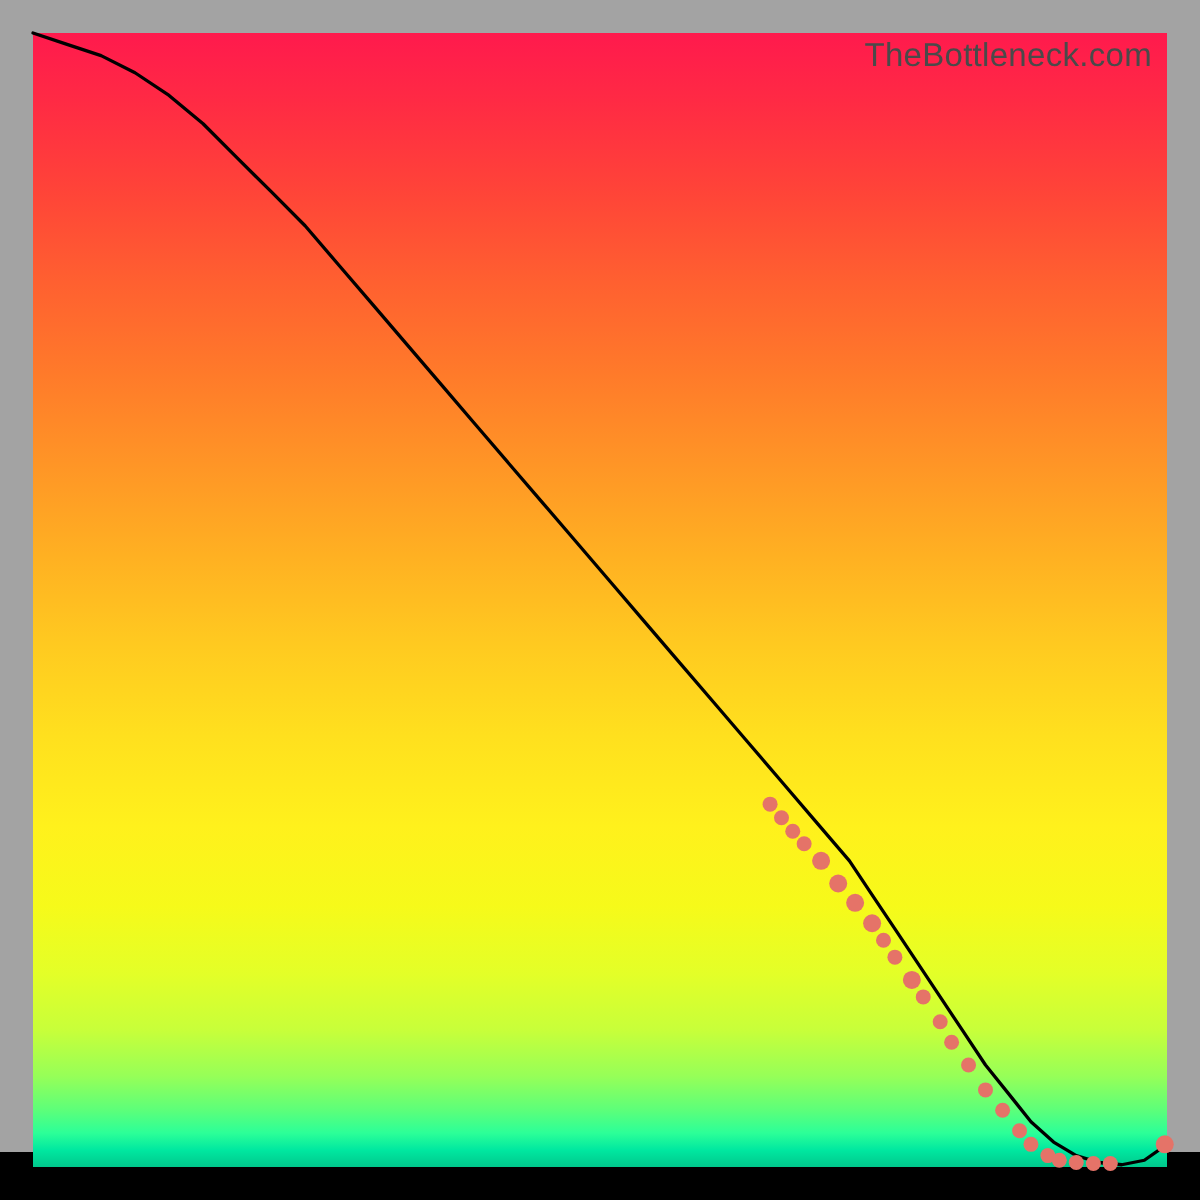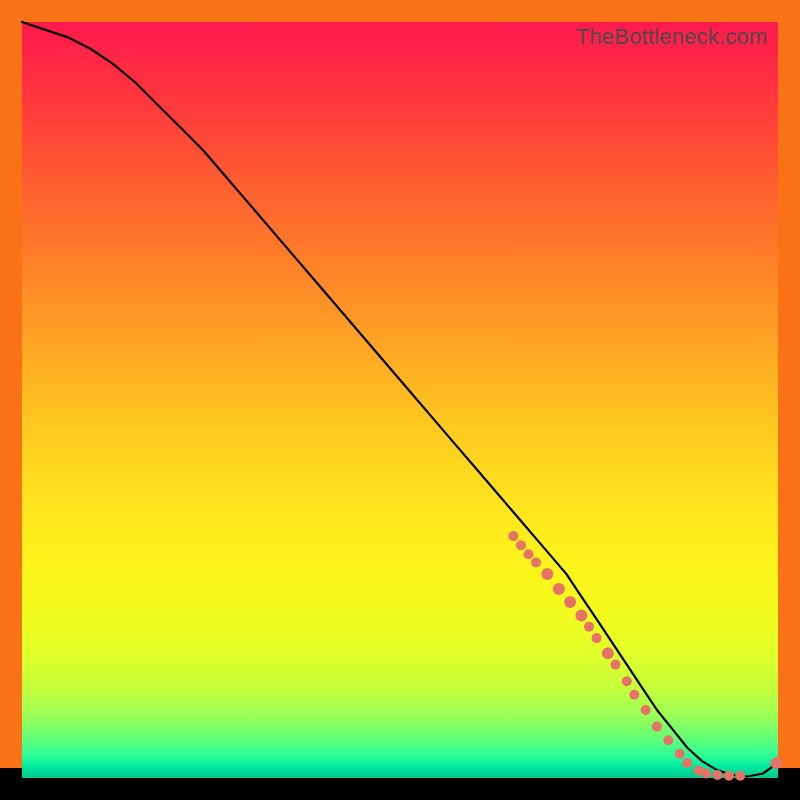--- a/index.html
+++ b/index.html
@@ -8,21 +8,21 @@
     width: 800px;
     height: 800px;
     overflow: hidden;
     background: #000;
     font-family: Arial, Helvetica, sans-serif;
   }
   .stage {
     position: relative;
     width: 800px;
     height: 768px;
-    background: #f97316;
+    background: #a3a3a3;
   }
   .plot {
     position: absolute;
     left: 22px;
     top: 22px;
     width: 756px;
     height: 756px;
   }
   .gradient {
     position: absolute;

